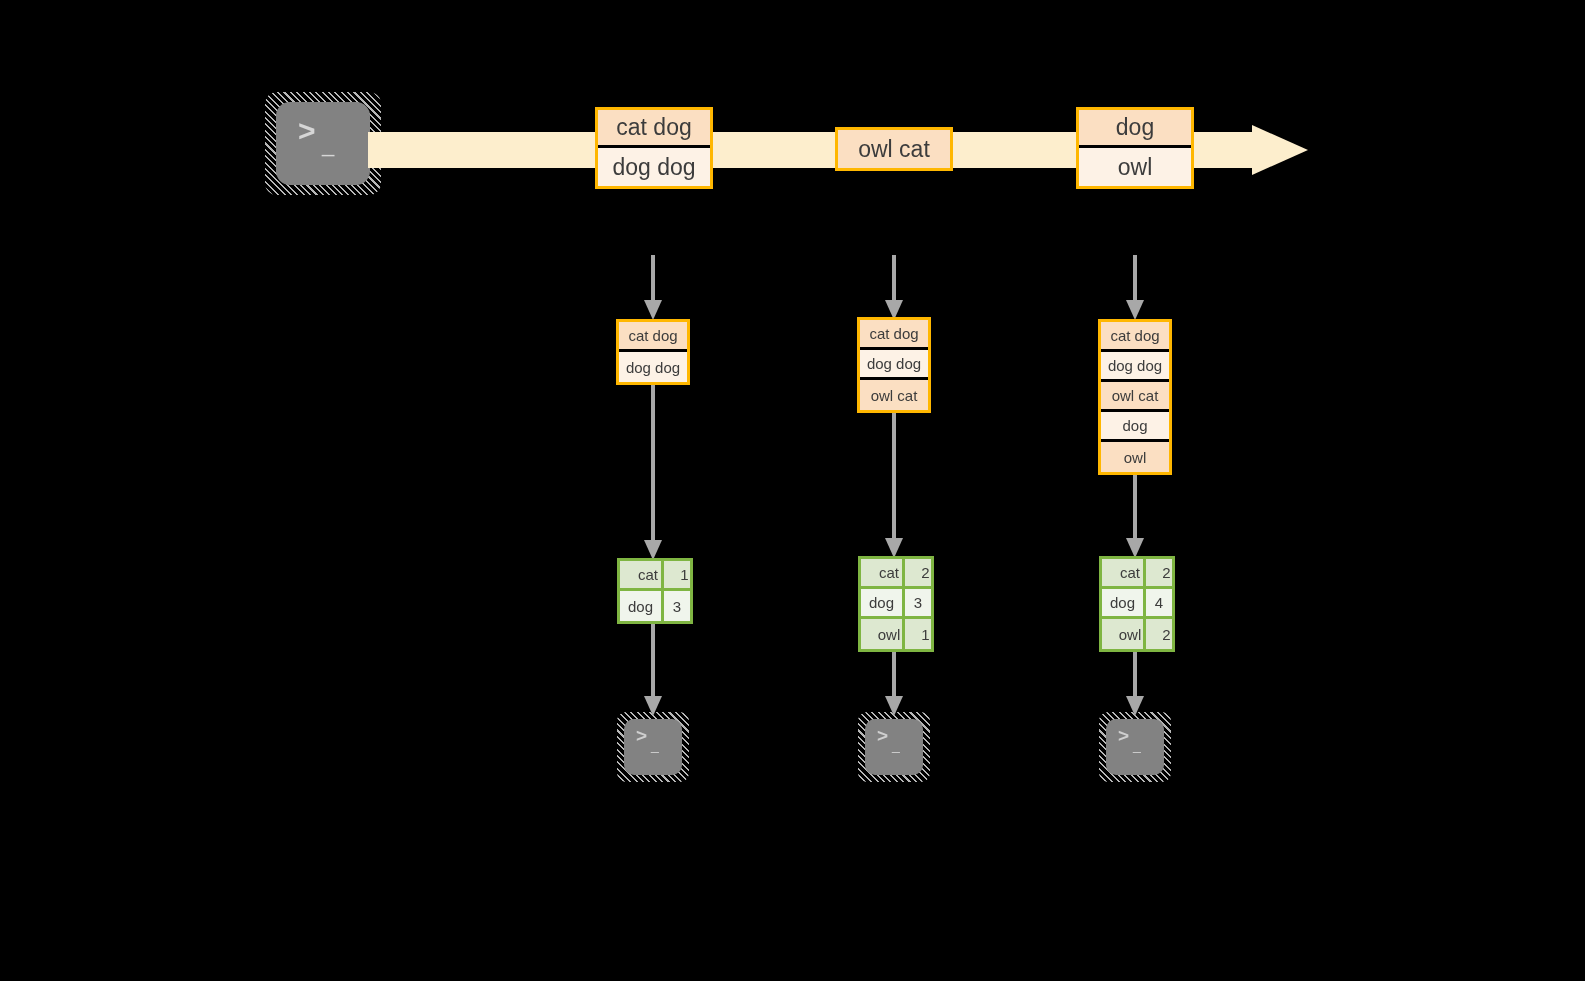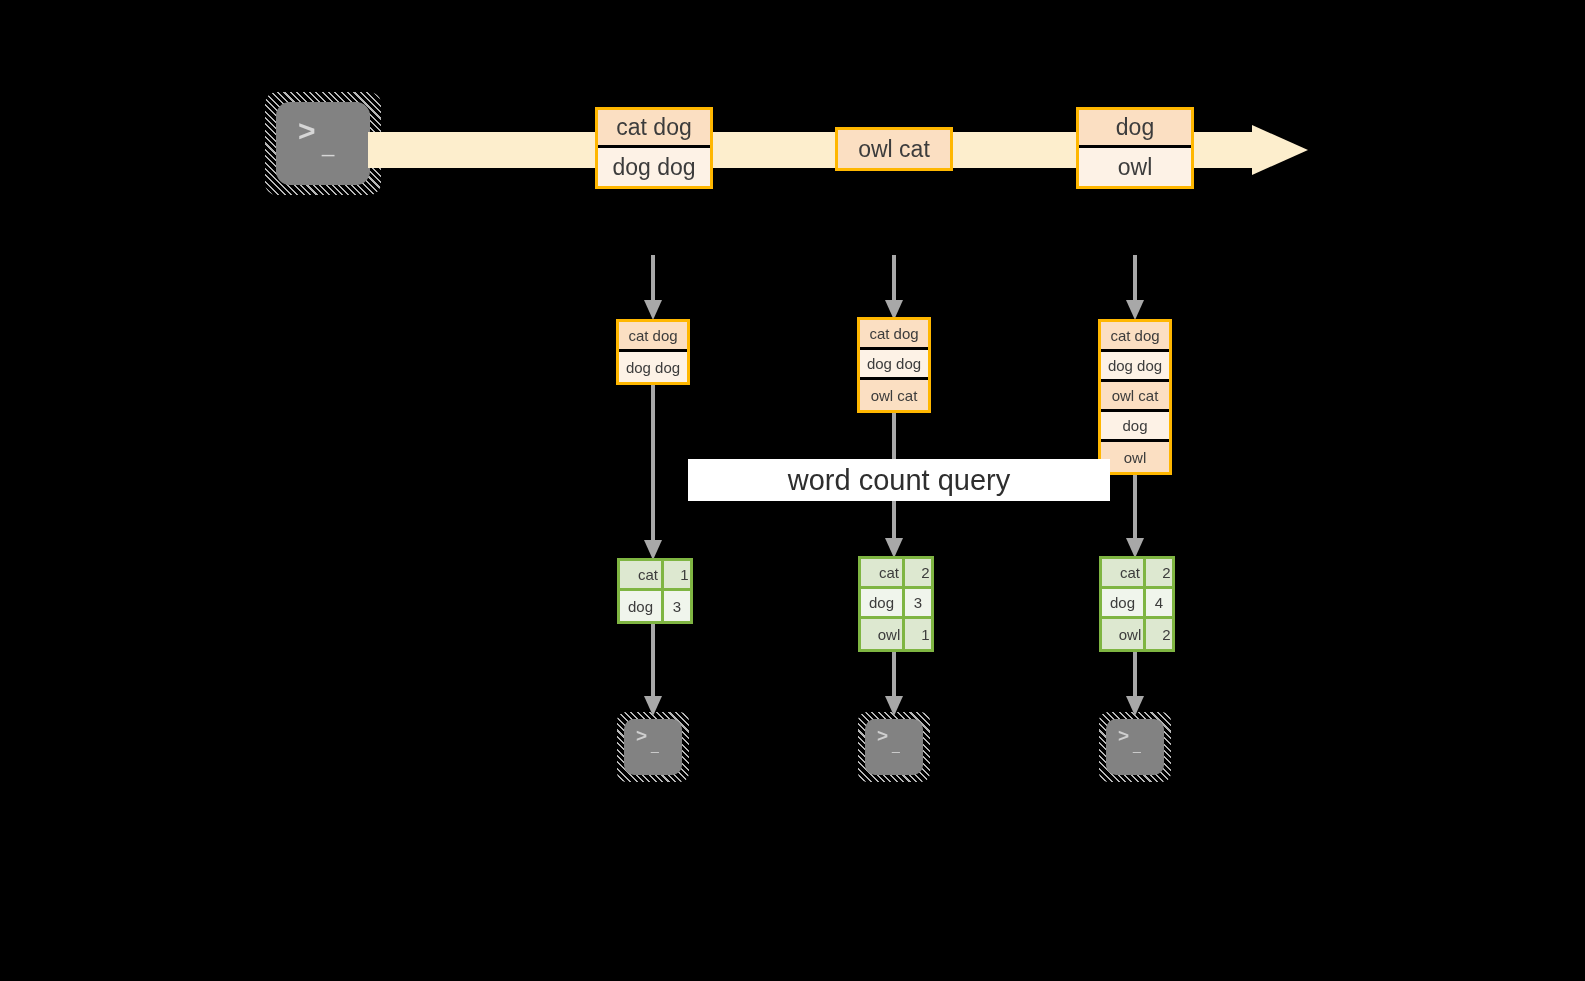--- a/index.html
+++ b/index.html
@@ -235,17 +235,14 @@
     <div class="ln" style="height:48px;"></div>
     <div class="ah" style="top:48px;"></div>
   </div>
   <div class="term term-small" style="left:1099px;">
     <div class="hatch"></div>
     <div class="body"></div>
     <div class="chev">&gt;</div>
     <div class="und">_</div>
   </div>
 
-  <div class="labelband">
-    <span>word count query</span>
-  </div>
 
 </div>
 
 </body></html>

